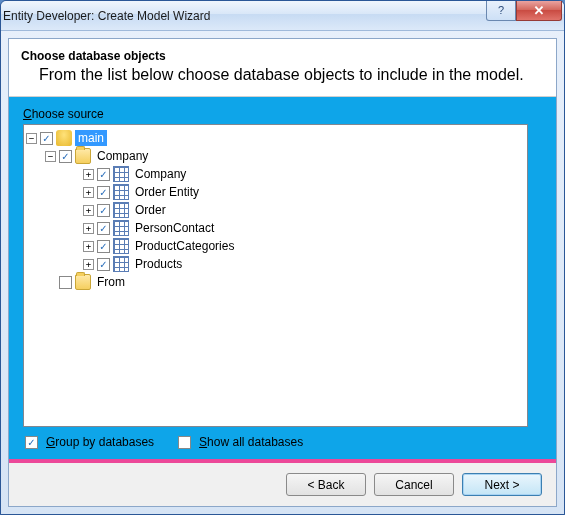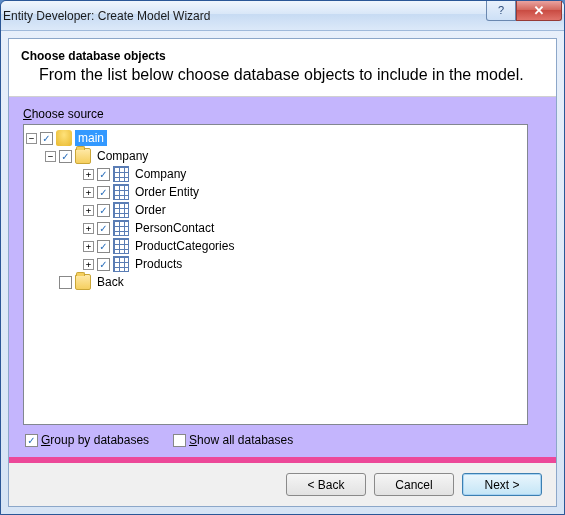--- a/index.html
+++ b/index.html
@@ -41,21 +41,21 @@
     display: flex; flex-direction: column;
   }
   .header-pane {
     padding: 10px 16px 12px 12px;
     border-bottom: 1px solid #d0d0d0;
     background: #fff;
   }
   .header-title { font-weight: bold; color: #000; font-size: 12px; }
   .header-sub { color: #000; font-size: 16px; padding-left: 18px; margin-top: 3px; }
   .body {
-    flex: 1; background: #c4b5fd; padding: 10px 28px 8px 14px;
+    flex: 1; background: #0ea5e9; padding: 10px 28px 8px 14px;
     display: flex; flex-direction: column;
   }
   .source-label { color: #000; margin-bottom: 3px; }
   .source-label .ul { text-decoration: underline; }
   .tree-panel {
     flex: 1; background: #fff; border: 1px solid #828790;
     padding: 4px 2px; overflow: auto;
   }
   .tree ul { list-style: none; margin: 0; padding: 0; }
   .tree li { white-space: nowrap; }
@@ -94,26 +94,26 @@
     background-size: 5px 5px;
   }
   .node-label { padding: 1px 3px; }
   .node-label.sel { background: #3399ff; color: #fff; }
   .children { padding-left: 0; }
   .lvl1 { padding-left: 19px; }
   .lvl2 { padding-left: 38px; }
   .options-row {
     display: flex; gap: 24px; padding: 8px 2px 2px 2px; align-items: center;
   }
-  .opt { display: flex; align-items: center; }
+  .opt { display: flex; align-items: center; gap: 5px; }
   .opt-label .ul { text-decoration: underline; }
   .footer {
     background: #f0f0f0; padding: 10px 14px;
     display: flex; justify-content: flex-end; gap: 8px;
-    border-top: 6px solid #ec4899;
+    border-top: 4px solid #ec4899;
   }
   .btn {
     min-width: 80px; height: 23px; padding: 0 12px;
     background: linear-gradient(#f5f5f5, #e2e2e2);
     border: 1px solid #8a8a8a; border-radius: 3px;
     font-size: 12px; color: #000; cursor: pointer;
     display: inline-flex; align-items: center; justify-content: center;
   }
   .btn.default {
     border: 1px solid #3c7fb1;
@@ -215,21 +215,21 @@
                           <span class="node-label">Products</span>
                         </div>
                       </li>
                     </ul>
                 </li>
                 <li class="lvl1">
                   <div class="row">
                     <span class="exp-pad"></span>
                     <span class="cb"></span>
                     <span class="icon icon-folder"></span>
-                    <span class="node-label">Back</span>
+                    <span class="node-label">From</span>
                   </div>
                 </li>
               </ul>
             </li>
           </ul>
         </div>
       </div>
 
       <div class="options-row">
         <div class="opt">

